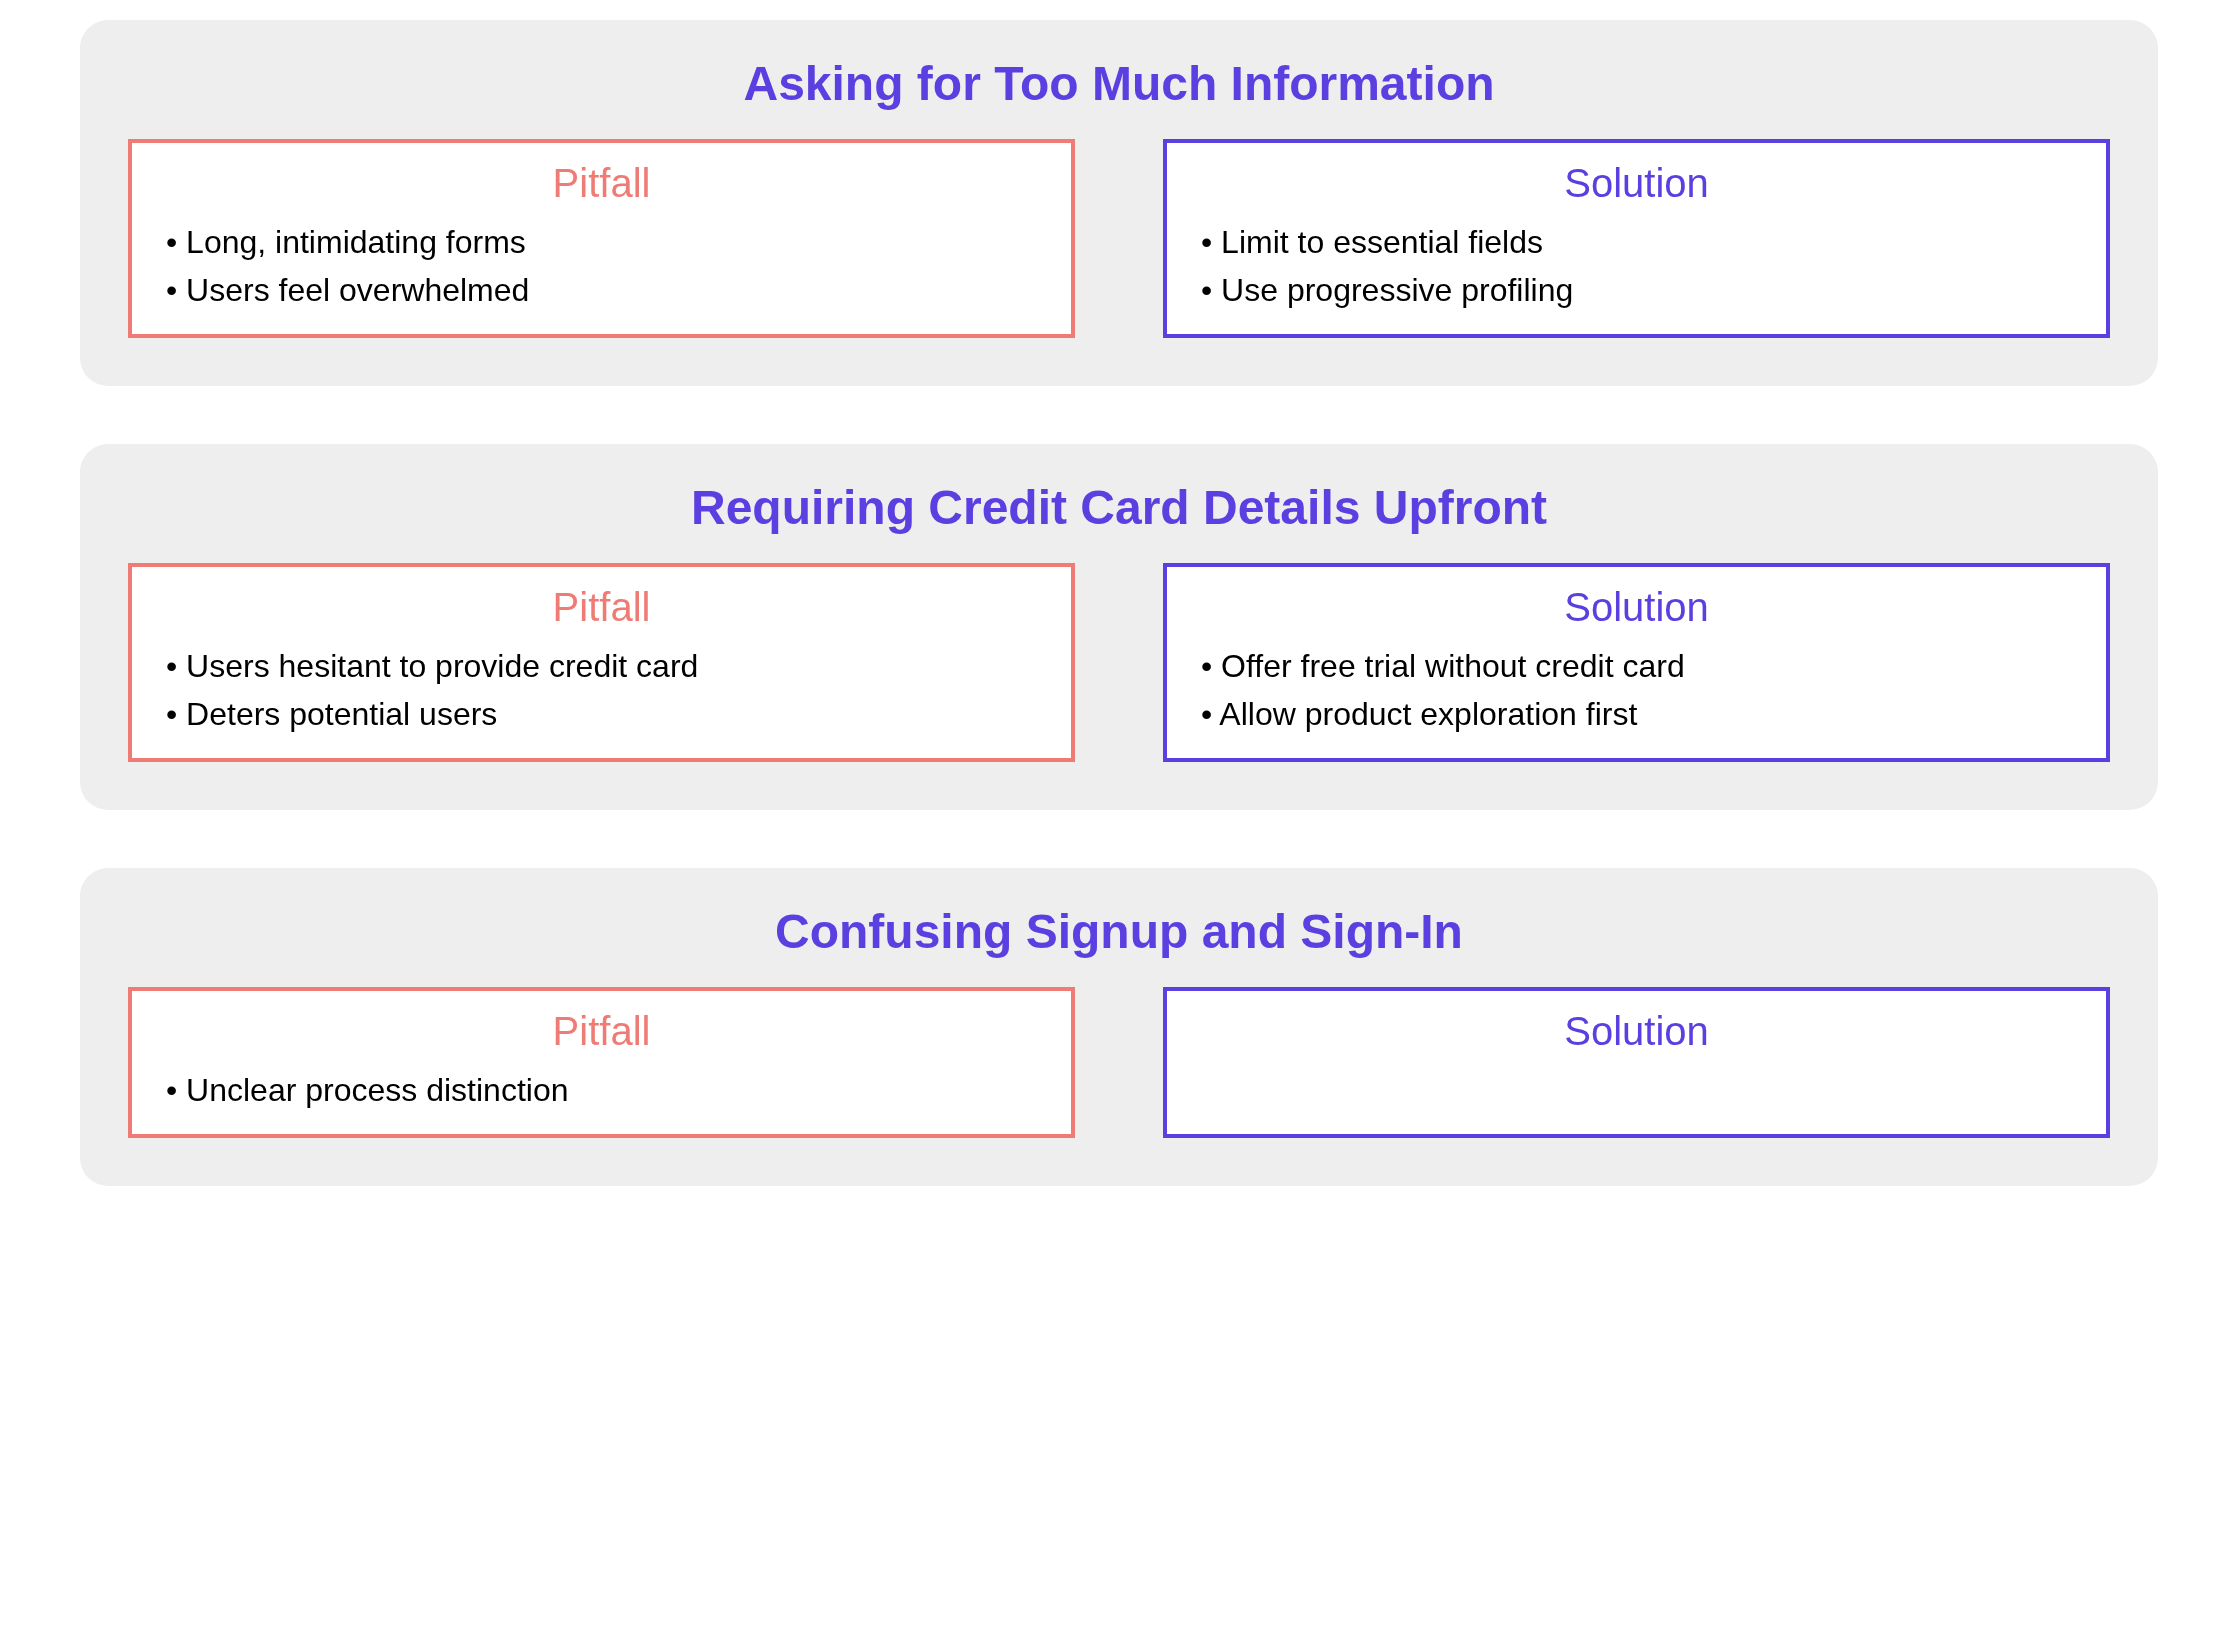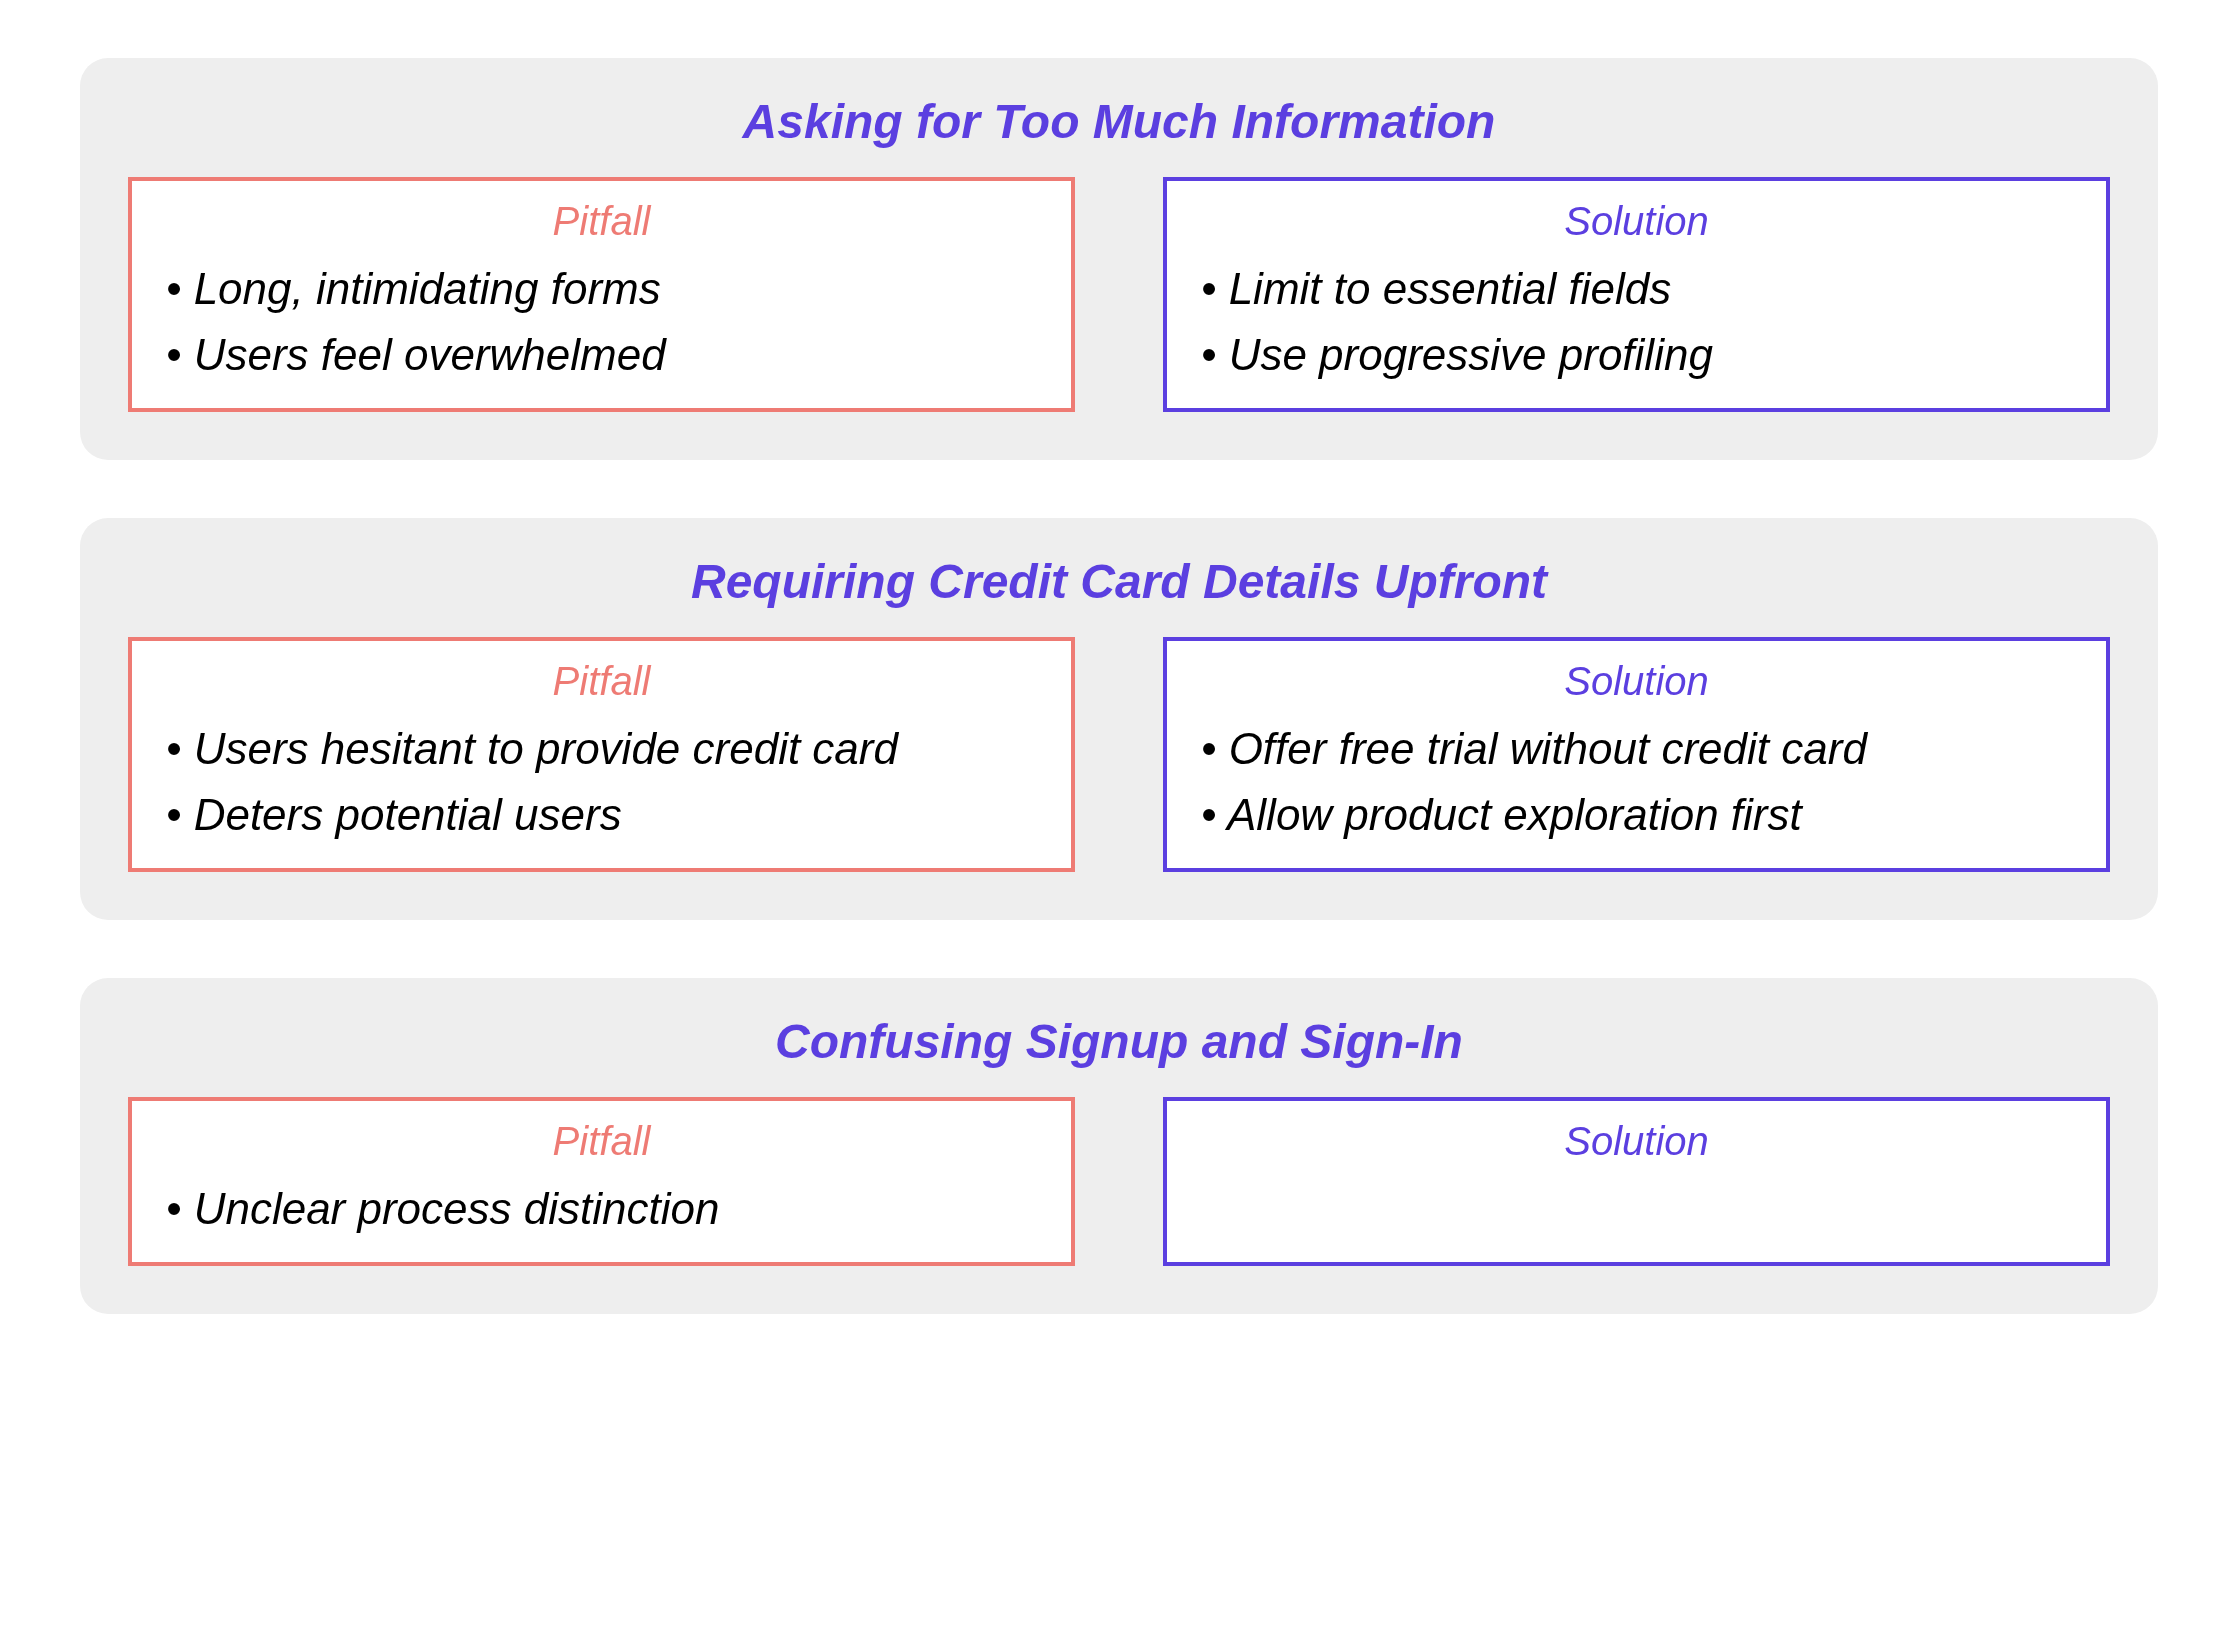--- a/index.html
+++ b/index.html
@@ -4,22 +4,21 @@
 <style>
   * { box-sizing: border-box; }
   html, body {
     margin: 0;
     padding: 0;
     background: #ffffff;
     font-family: Arial, Helvetica, sans-serif;
   }
   .page {
     width: 2238px;
-    padding: 58px 80px;
-    font-style: italic;
+    padding: 20px 80px;
   }
   .section {
     background: #eeeeee;
     border-radius: 28px;
     padding: 30px 48px 48px 48px;
     margin-bottom: 58px;
   }
   .section-title {
     text-align: center;
     font-weight: 700;
@@ -42,21 +41,21 @@
   .card-title {
     text-align: center;
     font-size: 40px;
     font-weight: 400;
     margin: 2px 0 12px 0;
   }
   .card.pitfall .card-title { color: #ee7b74; }
   .card.solution .card-title { color: #5b3fe0; }
   .bullets { padding-left: 6px; }
   .bullet {
-    font-size: 44px;
+    font-size: 32px;
     color: #000000;
     line-height: 1.5;
   }
 </style>
 </head>
 <body>
 
 <div class="page">
 
   <div class="section">

